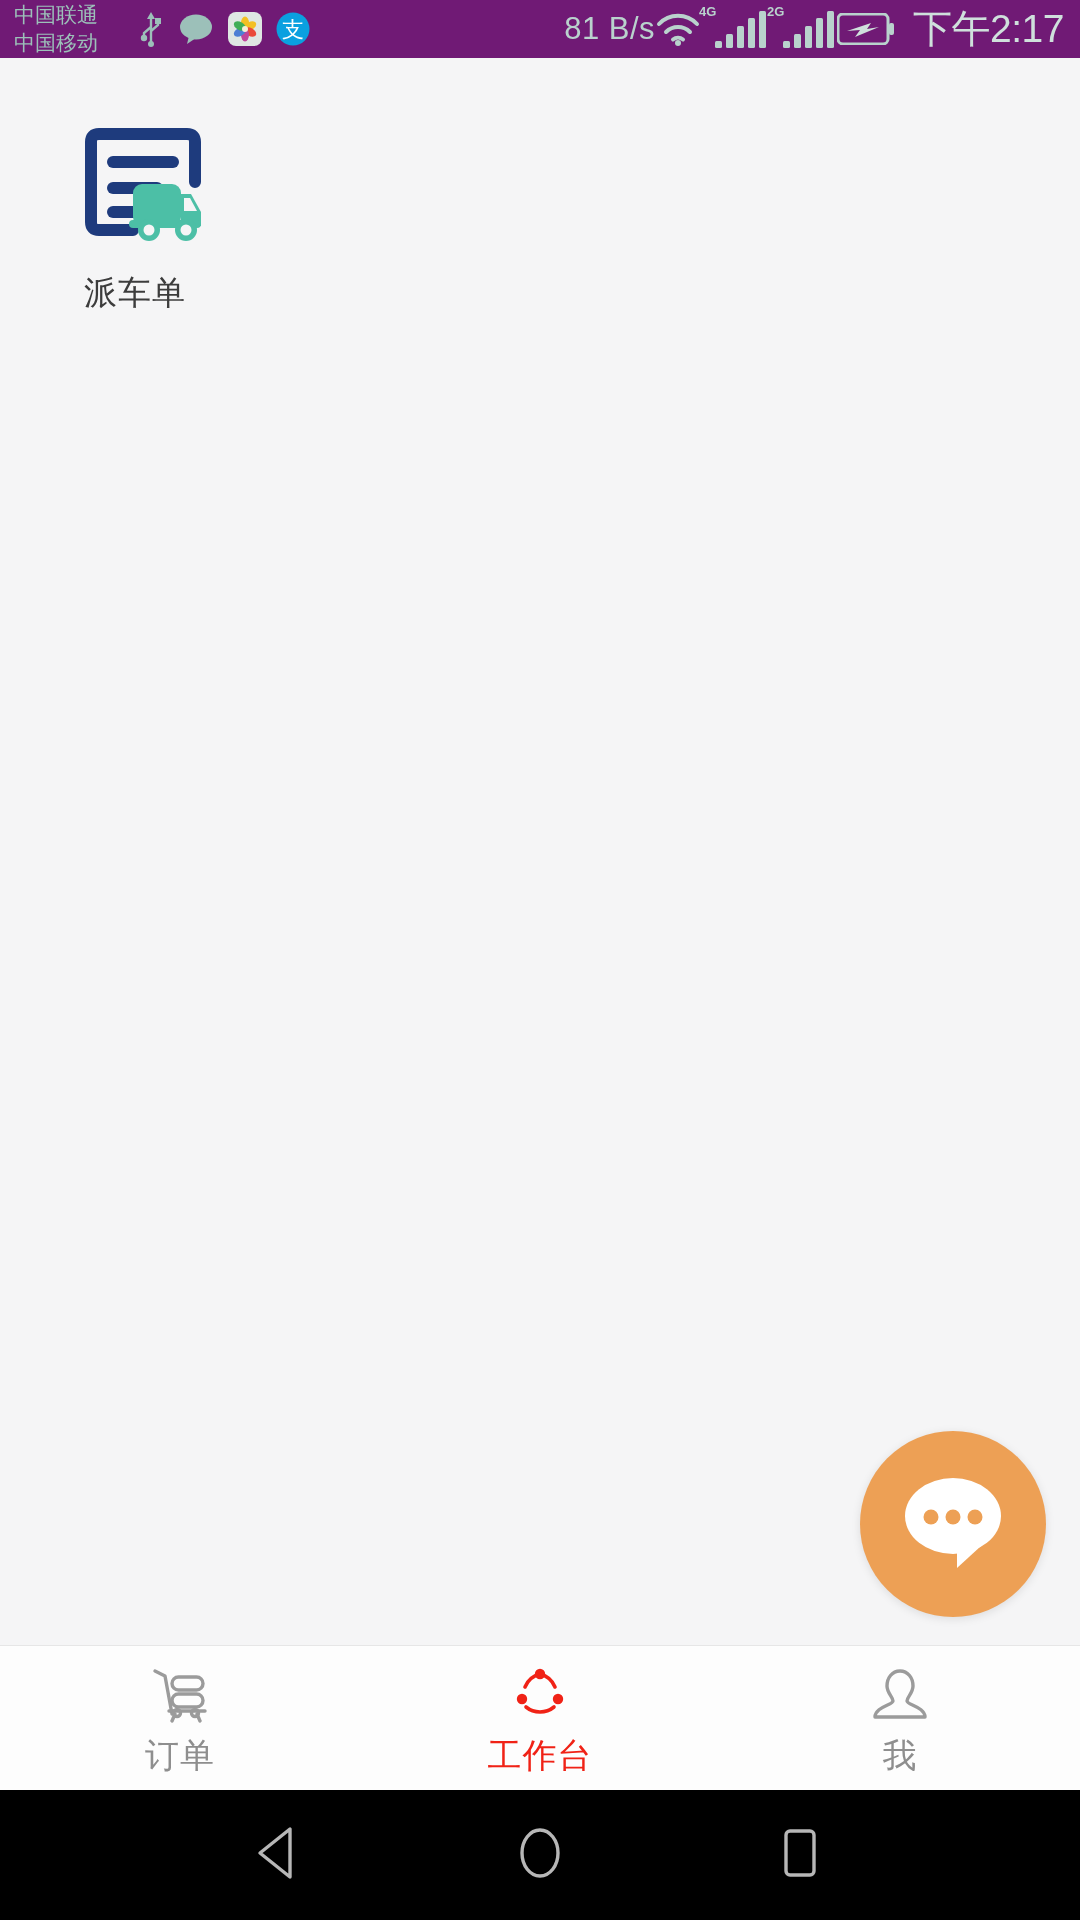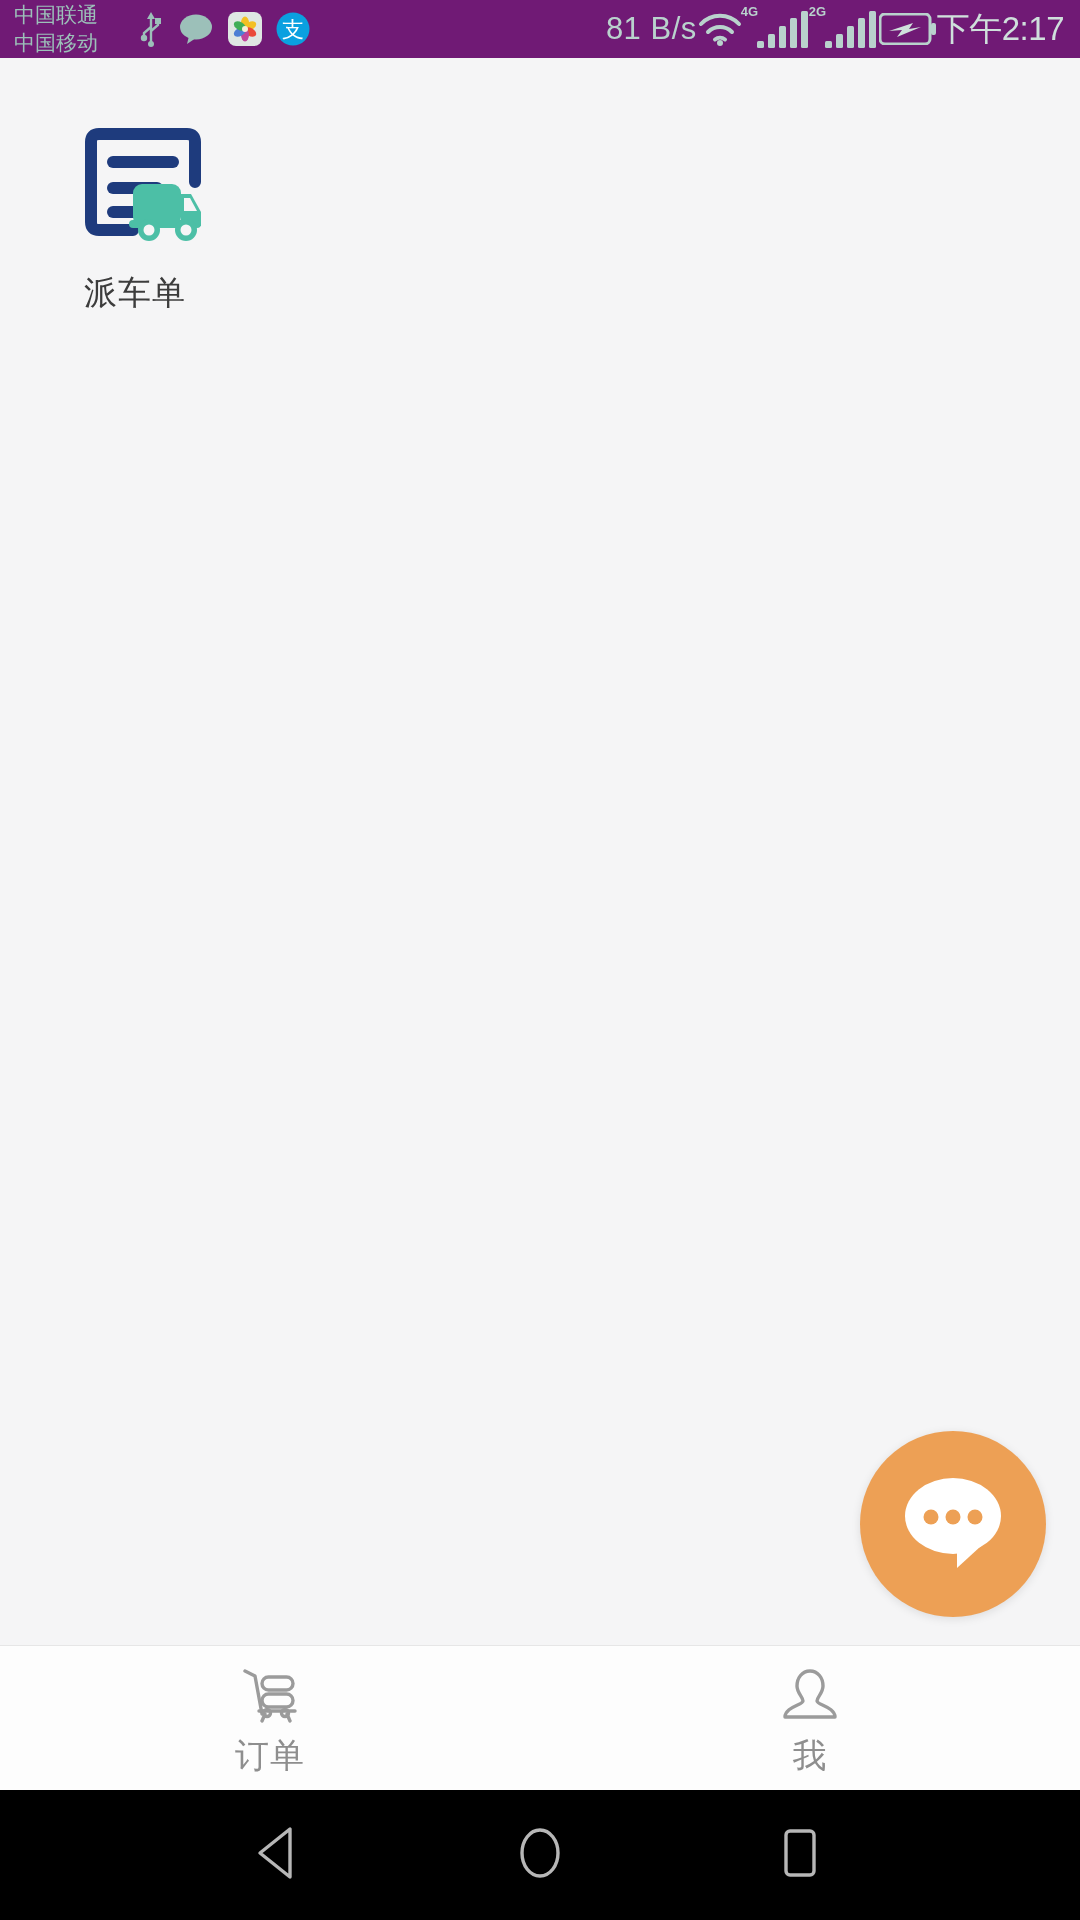--- a/index.html
+++ b/index.html
@@ -18,21 +18,21 @@
   }
   .carrier {
     display:flex; flex-direction:column; justify-content:center;
     font-size:21px; line-height:28px; color:#9cc0b9; letter-spacing:0px;
     width:118px; flex:0 0 118px;
   }
   .sb-icons { display:flex; align-items:center; gap:14px; margin-left:6px; }
   .sb-ic { display:flex; align-items:center; justify-content:center; }
   .sb-right { margin-left:auto; display:flex; align-items:center; }
   .netspeed { font-size:31px; color:#b9d2cd; letter-spacing:0.5px; white-space:nowrap;}
-  .clock { font-size:33px; color:#cfe0dc; white-space:nowrap; letter-spacing:-0.5px;}
+  .clock { font-size:39px; color:#cfe0dc; white-space:nowrap; letter-spacing:-0.5px;margin-left:18px;}
   .sigwrap { position:relative; display:flex; align-items:flex-end; height:38px; }
   .sigwrap .gtag { position:absolute; top:-6px; left:-2px; font-size:13px; font-weight:bold; color:#b9d2cd; }
 
   
   .content { flex:1 1 auto; background:#f5f5f6; position:relative; overflow:hidden; }
   .app-grid { display:flex; flex-wrap:wrap; padding:58px 0 0 0;text-align:right; }
   .app-cell {
     width:270px; display:flex; flex-direction:column;
     align-items:center; cursor:pointer;
   }
@@ -237,20 +237,35 @@
             <path d="M26 47 L23 54"></path>
             <path d="M48 47 L51 54"></path>
             <circle cx="28" cy="46" r="3.5"></circle>
             <circle cx="46" cy="46" r="3.5"></circle>
           </g>
         </svg>
       </span>
       <span class="tab-label">订单</span>
     </div>
 
+    <div class="tab active">
+      <span class="tab-icon">
+        <svg width="62" height="60" viewBox="0 0 62 60">
+          <g fill="none" stroke="#f02216" stroke-width="3.6" stroke-linecap="round">
+            <path d="M16 20 A22 22 0 0 1 31 7"></path>
+            <path d="M46 20 A22 22 0 0 0 31 7"></path>
+            <path d="M17 40 A22 22 0 0 0 45 40"></path>
+          </g>
+          <circle cx="31" cy="7" r="5.2" fill="#f02216"></circle>
+          <circle cx="13" cy="32" r="5.2" fill="#f02216"></circle>
+          <circle cx="49" cy="32" r="5.2" fill="#f02216"></circle>
+        </svg>
+      </span>
+      <span class="tab-label">工作台</span>
+    </div>
 
     <div class="tab inactive">
       <span class="tab-icon">
         <svg width="62" height="60" viewBox="0 0 62 60">
           <g fill="none" stroke="#9b9b9b" stroke-width="3.4" stroke-linejoin="round" stroke-linecap="round">
             <path d="M31 4 C39 4 44 11 44 19 C44 26 38 30 38 34 C38 38 56 40 56 50 L6 50 C6 40 24 38 24 34 C24 30 18 26 18 19 C18 11 23 4 31 4 Z"></path>
           </g>
         </svg>
       </span>
       <span class="tab-label">我</span>

